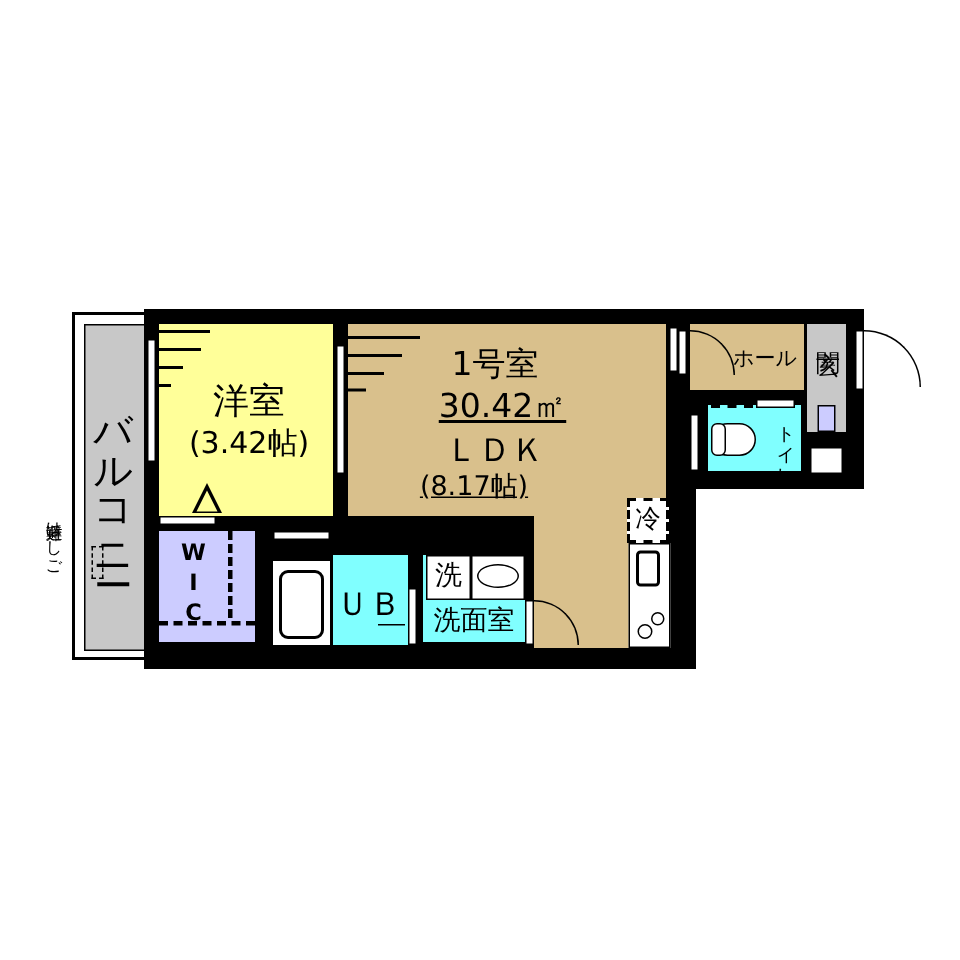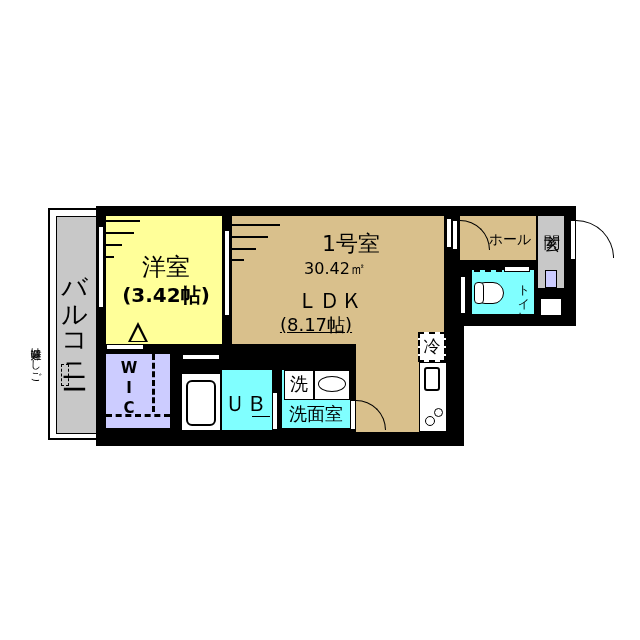--- a/index.html
+++ b/index.html
@@ -21,41 +21,41 @@
 
 <div class="abs wall" style="left:96px;top:206px;width:368px;height:240px;"></div>
 <div class="abs wall" style="left:452px;top:206px;width:124px;height:120px;"></div>
 
 <div class="abs" style="left:106px;top:216px;width:116px;height:128px;background:#ffff99;"></div>
 <div class="abs" style="left:106px;top:220px;width:34px;height:2px;background:#000;"></div>
 <div class="abs" style="left:106px;top:232px;width:28px;height:2px;background:#000;"></div>
 <div class="abs" style="left:106px;top:244px;width:16px;height:2px;background:#000;"></div>
 <div class="abs" style="left:106px;top:256px;width:8px;height:2px;background:#000;"></div>
 <div class="txt" style="left:136px;top:255px;width:60px;font-size:24px;">洋室</div>
-<div class="txt" style="left:110px;top:285px;width:112px;font-size:20px;font-weight:bold;">(3.42帖)</div>
+<div class="txt" style="left:110px;top:285px;width:112px;font-size:20px;">(3.42帖)</div>
 <div class="win" style="left:98px;top:226px;width:6px;height:82px;"></div>
 <div class="abs" style="left:128px;top:322px;width:0;height:0;border-left:10px solid transparent;border-right:10px solid transparent;border-bottom:20px solid #000;"></div>
 <div class="abs" style="left:131px;top:327px;width:0;height:0;border-left:7px solid transparent;border-right:7px solid transparent;border-bottom:14px solid #ffff99;"></div>
 <div class="abs" style="left:106px;top:344px;width:38px;height:6px;background:#fff;border:1px solid #000;"></div>
 
 <div class="abs" style="left:106px;top:354px;width:64px;height:74px;background:#ccccff;"></div>
 <div class="txt" style="left:116px;top:358px;width:26px;font-size:15px;line-height:20px;white-space:normal;font-weight:bold;color:#000;">W<br>I<br>C</div>
 <div class="abs" style="left:152px;top:354px;width:0;height:58px;border-left:3px dashed #000;"></div>
 <div class="abs" style="left:106px;top:414px;width:64px;height:0;border-top:3px dashed #000;"></div>
 
 <div class="abs" style="left:232px;top:216px;width:212px;height:128px;background:#d9c08c;"></div>
 <div class="abs" style="left:356px;top:344px;width:88px;height:88px;background:#d9c08c;"></div>
 <div class="abs" style="left:232px;top:224px;width:48px;height:2px;background:#000;"></div>
 <div class="abs" style="left:232px;top:236px;width:36px;height:2px;background:#000;"></div>
 <div class="abs" style="left:232px;top:248px;width:24px;height:2px;background:#000;"></div>
 <div class="abs" style="left:232px;top:259px;width:12px;height:2px;background:#000;"></div>
 <div class="win" style="left:224px;top:230px;width:6px;height:86px;"></div>
 <div class="win" style="left:446px;top:218px;width:6px;height:30px;"></div>
-<div class="txt" style="left:280px;top:233px;width:100px;font-size:22px;text-align:right;">1号室</div>
-<div class="txt" style="left:280px;top:261px;width:110px;font-size:16px;">30.42㎡</div>
+<div class="txt" style="left:280px;top:233px;width:100px;font-size:22px;">1号室</div>
+<div class="txt" style="left:280px;top:261px;width:110px;font-size:22px;text-decoration:underline;">30.42㎡</div>
 <div class="txt" style="left:280px;top:290px;width:100px;font-size:22px;">ＬＤＫ</div>
 <div class="txt" style="left:264px;top:316px;width:104px;font-size:18px;text-decoration:underline;">(8.17帖)</div>
 
 <div class="abs" style="left:418px;top:332px;width:28px;height:30px;background:#fff;border:2px dashed #000;"></div>
 <div class="txt" style="left:420px;top:338px;width:24px;font-size:17px;">冷</div>
 <div class="abs" style="left:419px;top:362px;width:28px;height:70px;background:#fff;border:1px solid #000;"></div>
 <div class="abs" style="left:424px;top:367px;width:16px;height:24px;border:2px solid #000;border-radius:3px;"></div>
 <div class="abs" style="left:434px;top:408px;width:9px;height:9px;border:1.5px solid #000;border-radius:50%;"></div>
 <div class="abs" style="left:425px;top:416px;width:10px;height:10px;border:1.5px solid #000;border-radius:50%;"></div>
 

